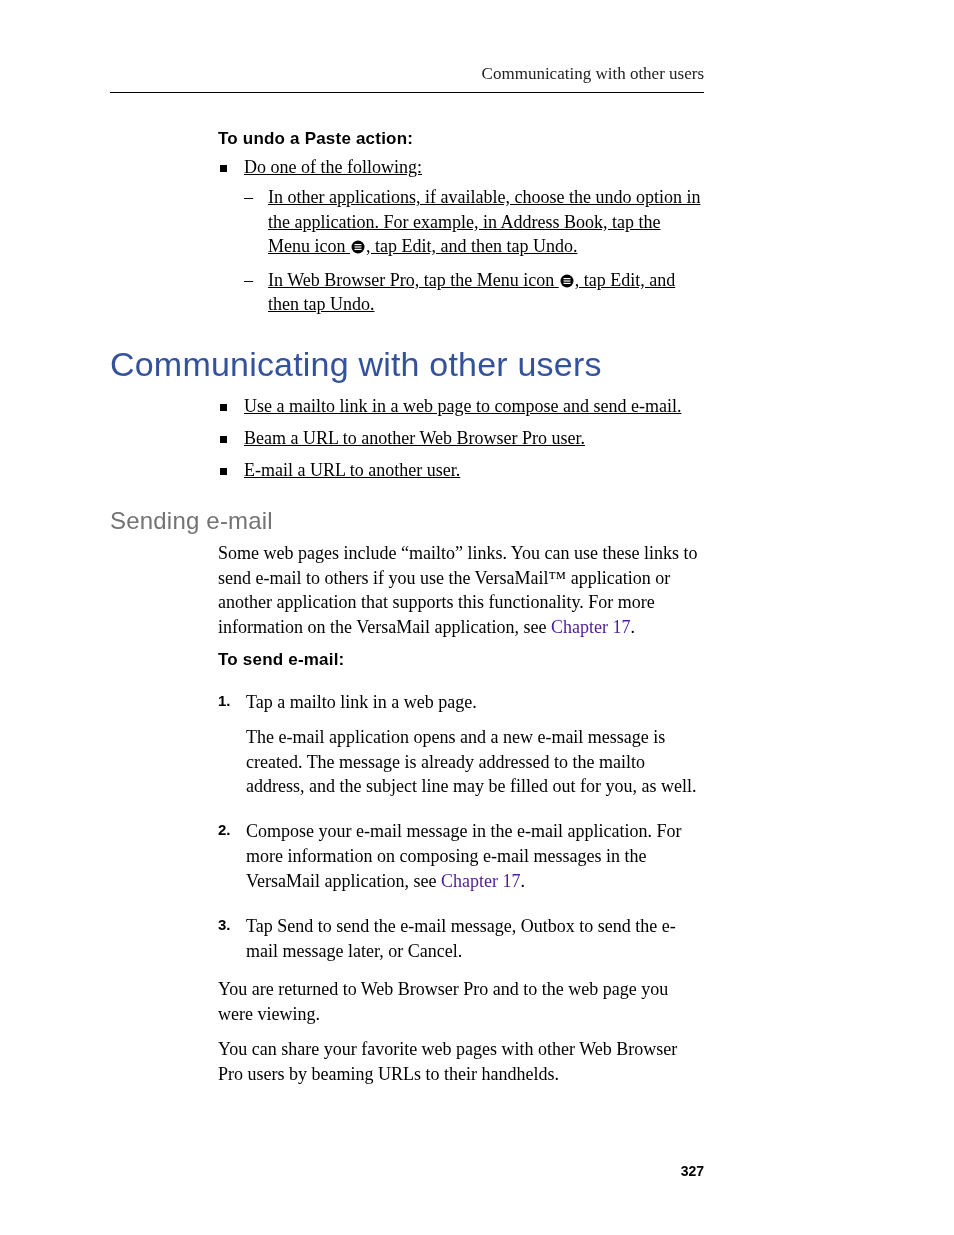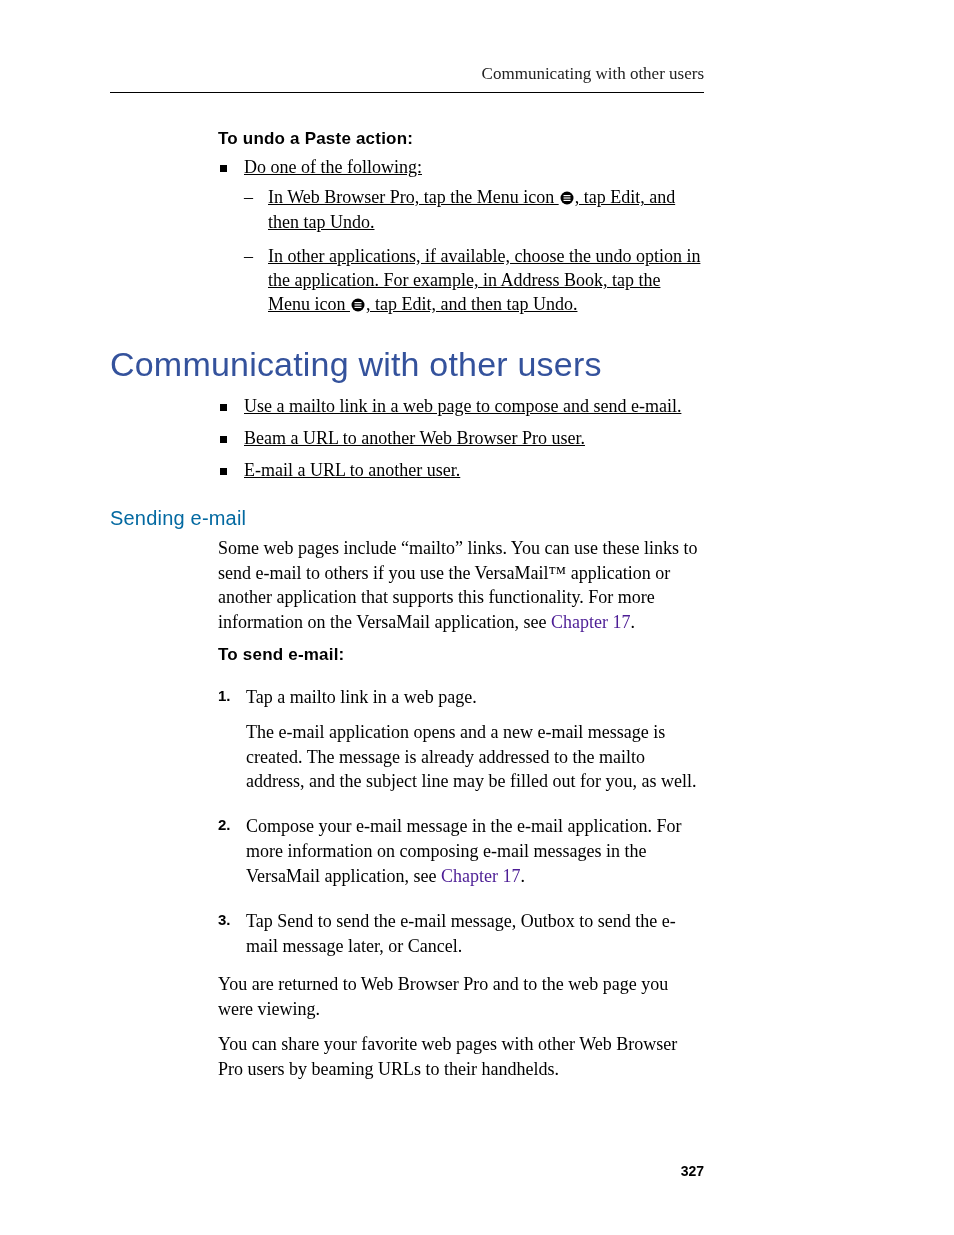--- a/index.html
+++ b/index.html
@@ -80,23 +80,23 @@
     top: 0;
   }
   h1.chapter {
     color: #34529c;
     font-weight: normal;
     font-size: 34px;
     margin: 28px 0 10px 0;
     letter-spacing: 0.2px;
   }
   h2.sub {
-    color: #0369a1;
+    color: #737373;
     font-weight: normal;
-    font-size: 20px;
+    font-size: 24px;
     margin: 24px 0 6px 0;
     letter-spacing: 0.2px;
   }
   p.body {
     font-size: 18px;
     line-height: 1.38;
     margin: 4px 0 10px 0;
   }
   .link {
     color: #4c1d95;
@@ -149,29 +149,29 @@
 
   <div class="running-head">Communicating with other users</div>
 
   <div class="indent-block">
     <p class="section-lead condensed">To undo a Paste action:</p>
     <ul class="square">
       <li>
         <span>Do one of the following:</span>
         <ul class="dash">
           <li>
-            <span>In Web Browser Pro, tap the Menu icon </span><svg class="menu-icon" width="14" height="14" viewBox="0 0 14 14">
+            <span>In other applications, if available, choose the undo option in the application. For example, in Address Book, tap the Menu icon </span><svg class="menu-icon" width="14" height="14" viewBox="0 0 14 14">
                 <circle cx="7" cy="7" r="6.5" fill="#000"></circle>
                 <rect x="3.5" y="4" width="7" height="1.2" fill="#fff"></rect>
                 <rect x="3.5" y="6.4" width="7" height="1.2" fill="#fff"></rect>
                 <rect x="3.5" y="8.8" width="7" height="1.2" fill="#fff"></rect>
               </svg><span>, tap Edit, and then tap Undo.</span>
           </li>
           <li>
-            <span>In other applications, if available, choose the undo option in the application. For example, in Address Book, tap the Menu icon </span><svg class="menu-icon" width="14" height="14" viewBox="0 0 14 14">
+            <span>In Web Browser Pro, tap the Menu icon </span><svg class="menu-icon" width="14" height="14" viewBox="0 0 14 14">
                 <circle cx="7" cy="7" r="6.5" fill="#000"></circle>
                 <rect x="3.5" y="4" width="7" height="1.2" fill="#fff"></rect>
                 <rect x="3.5" y="6.4" width="7" height="1.2" fill="#fff"></rect>
                 <rect x="3.5" y="8.8" width="7" height="1.2" fill="#fff"></rect>
               </svg><span>, tap Edit, and then tap Undo.</span>
           </li>
         </ul>
       </li>
     </ul>
   </div>

